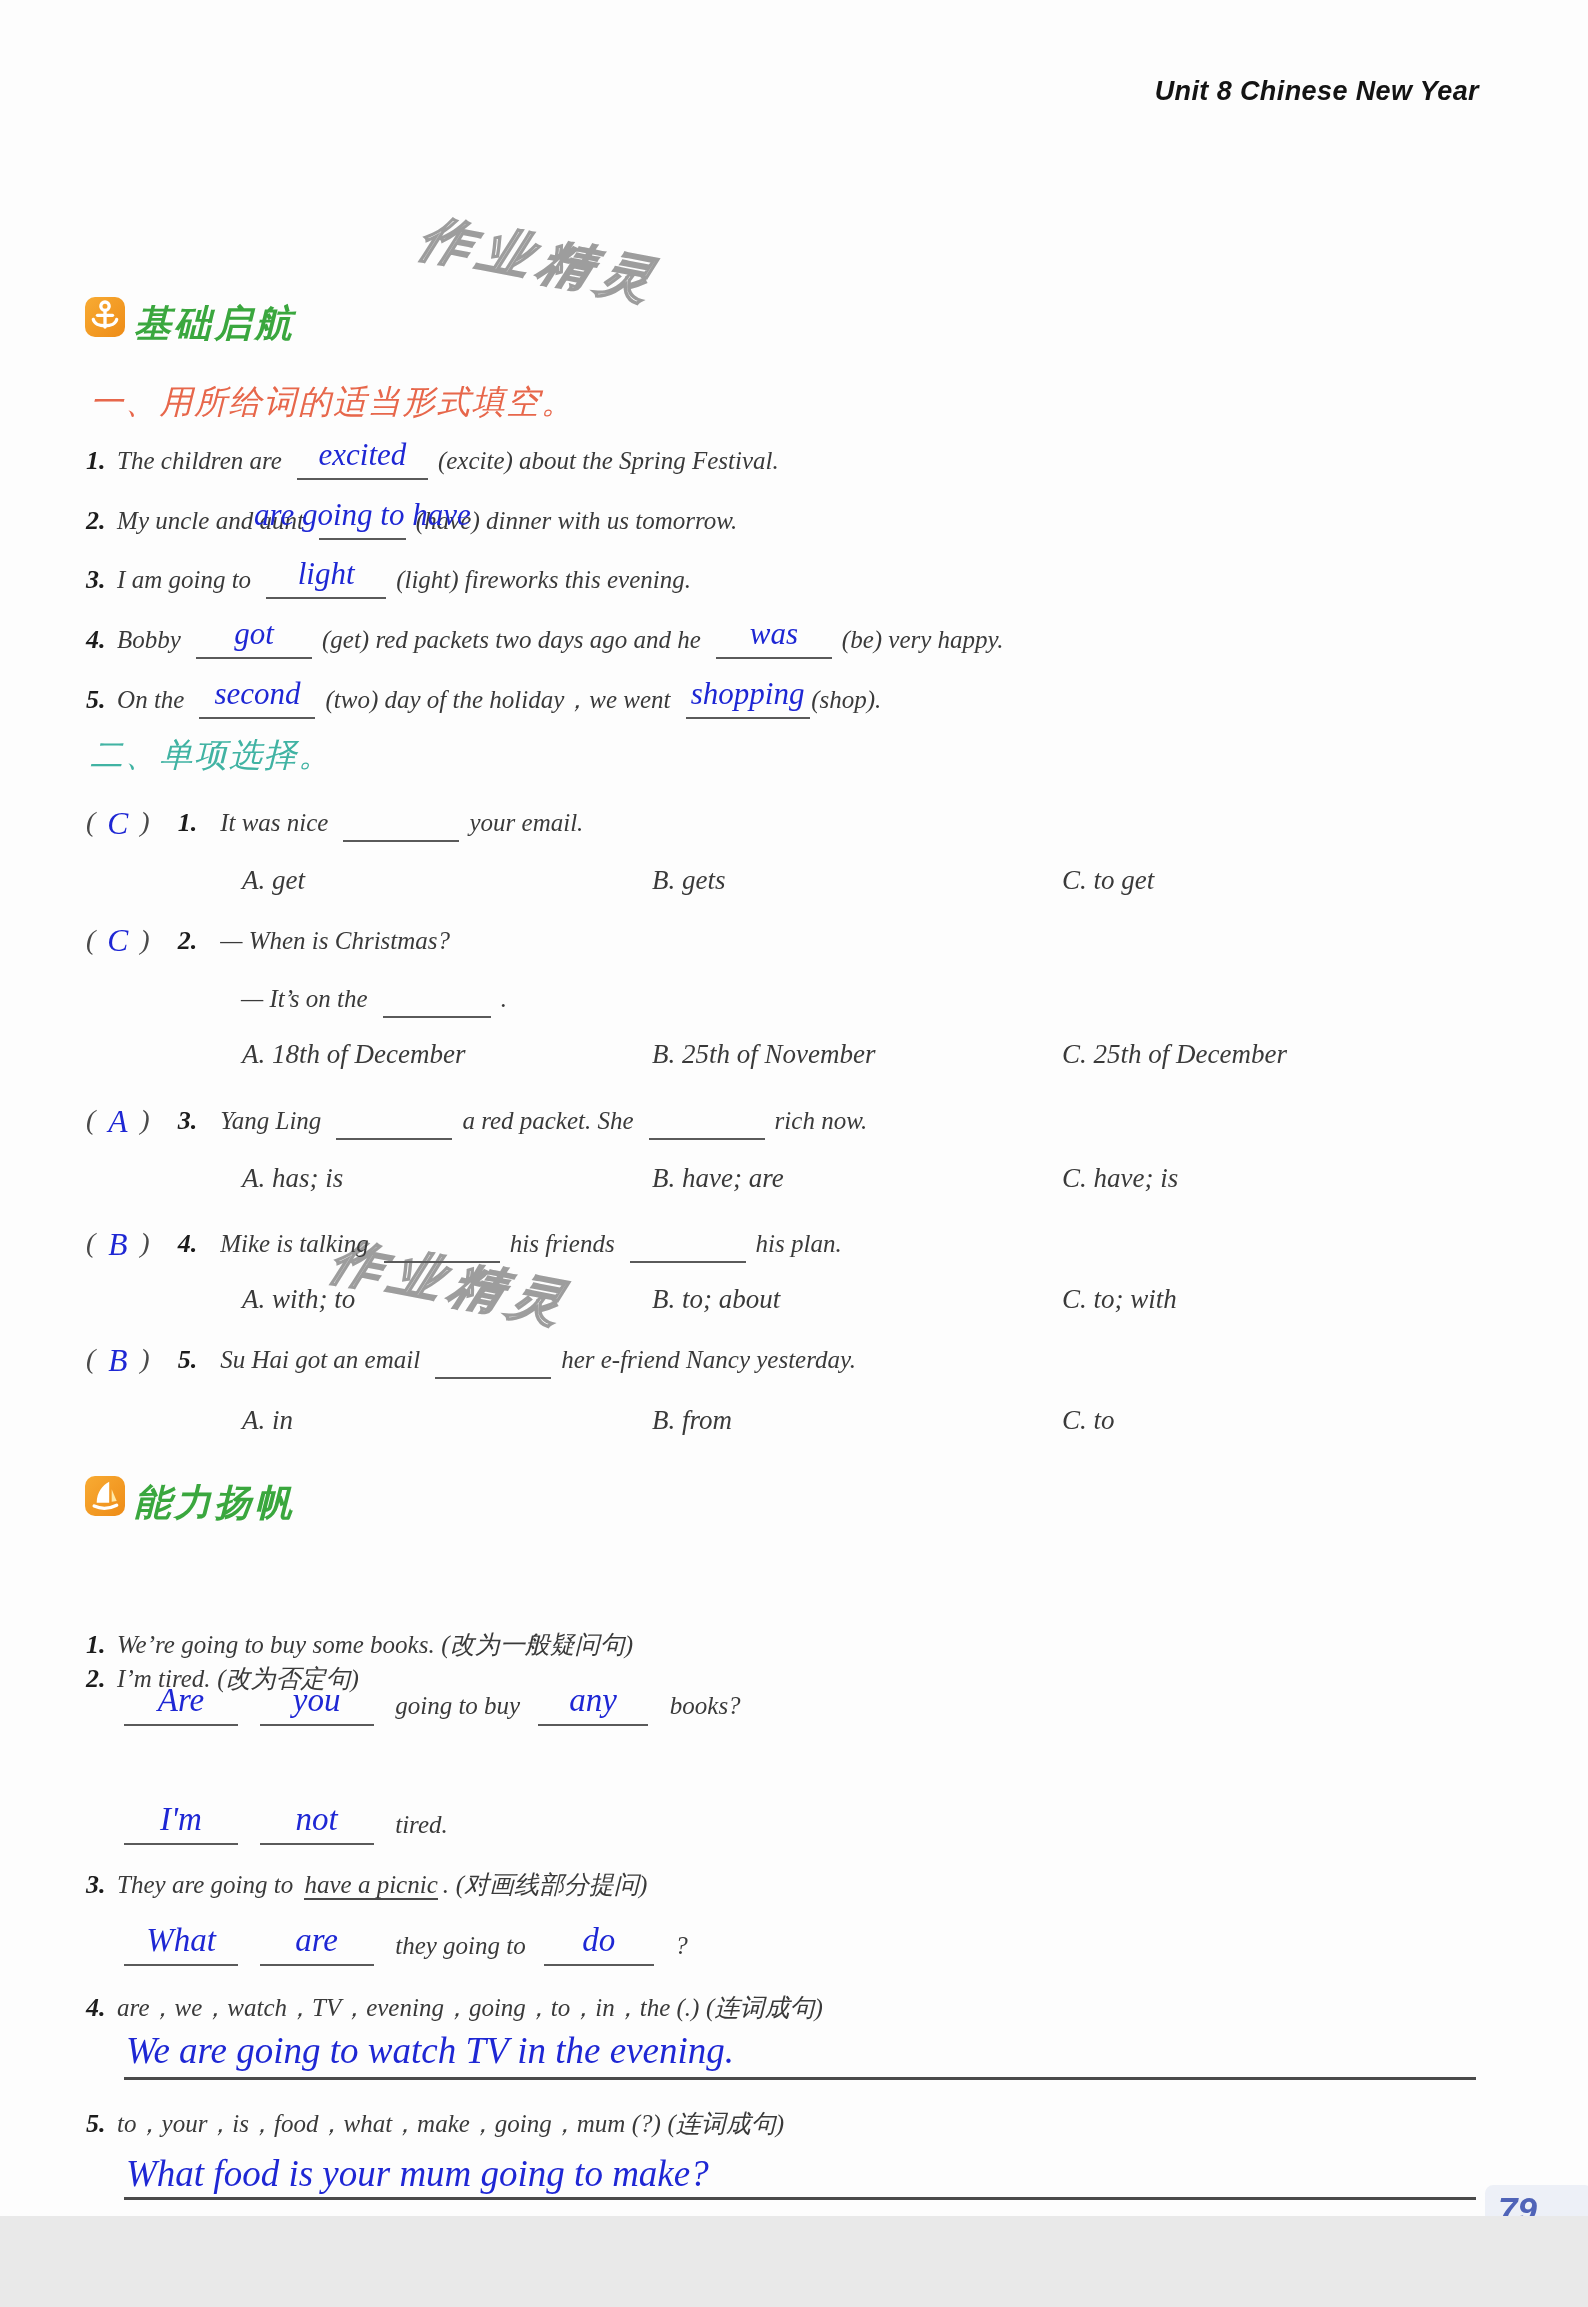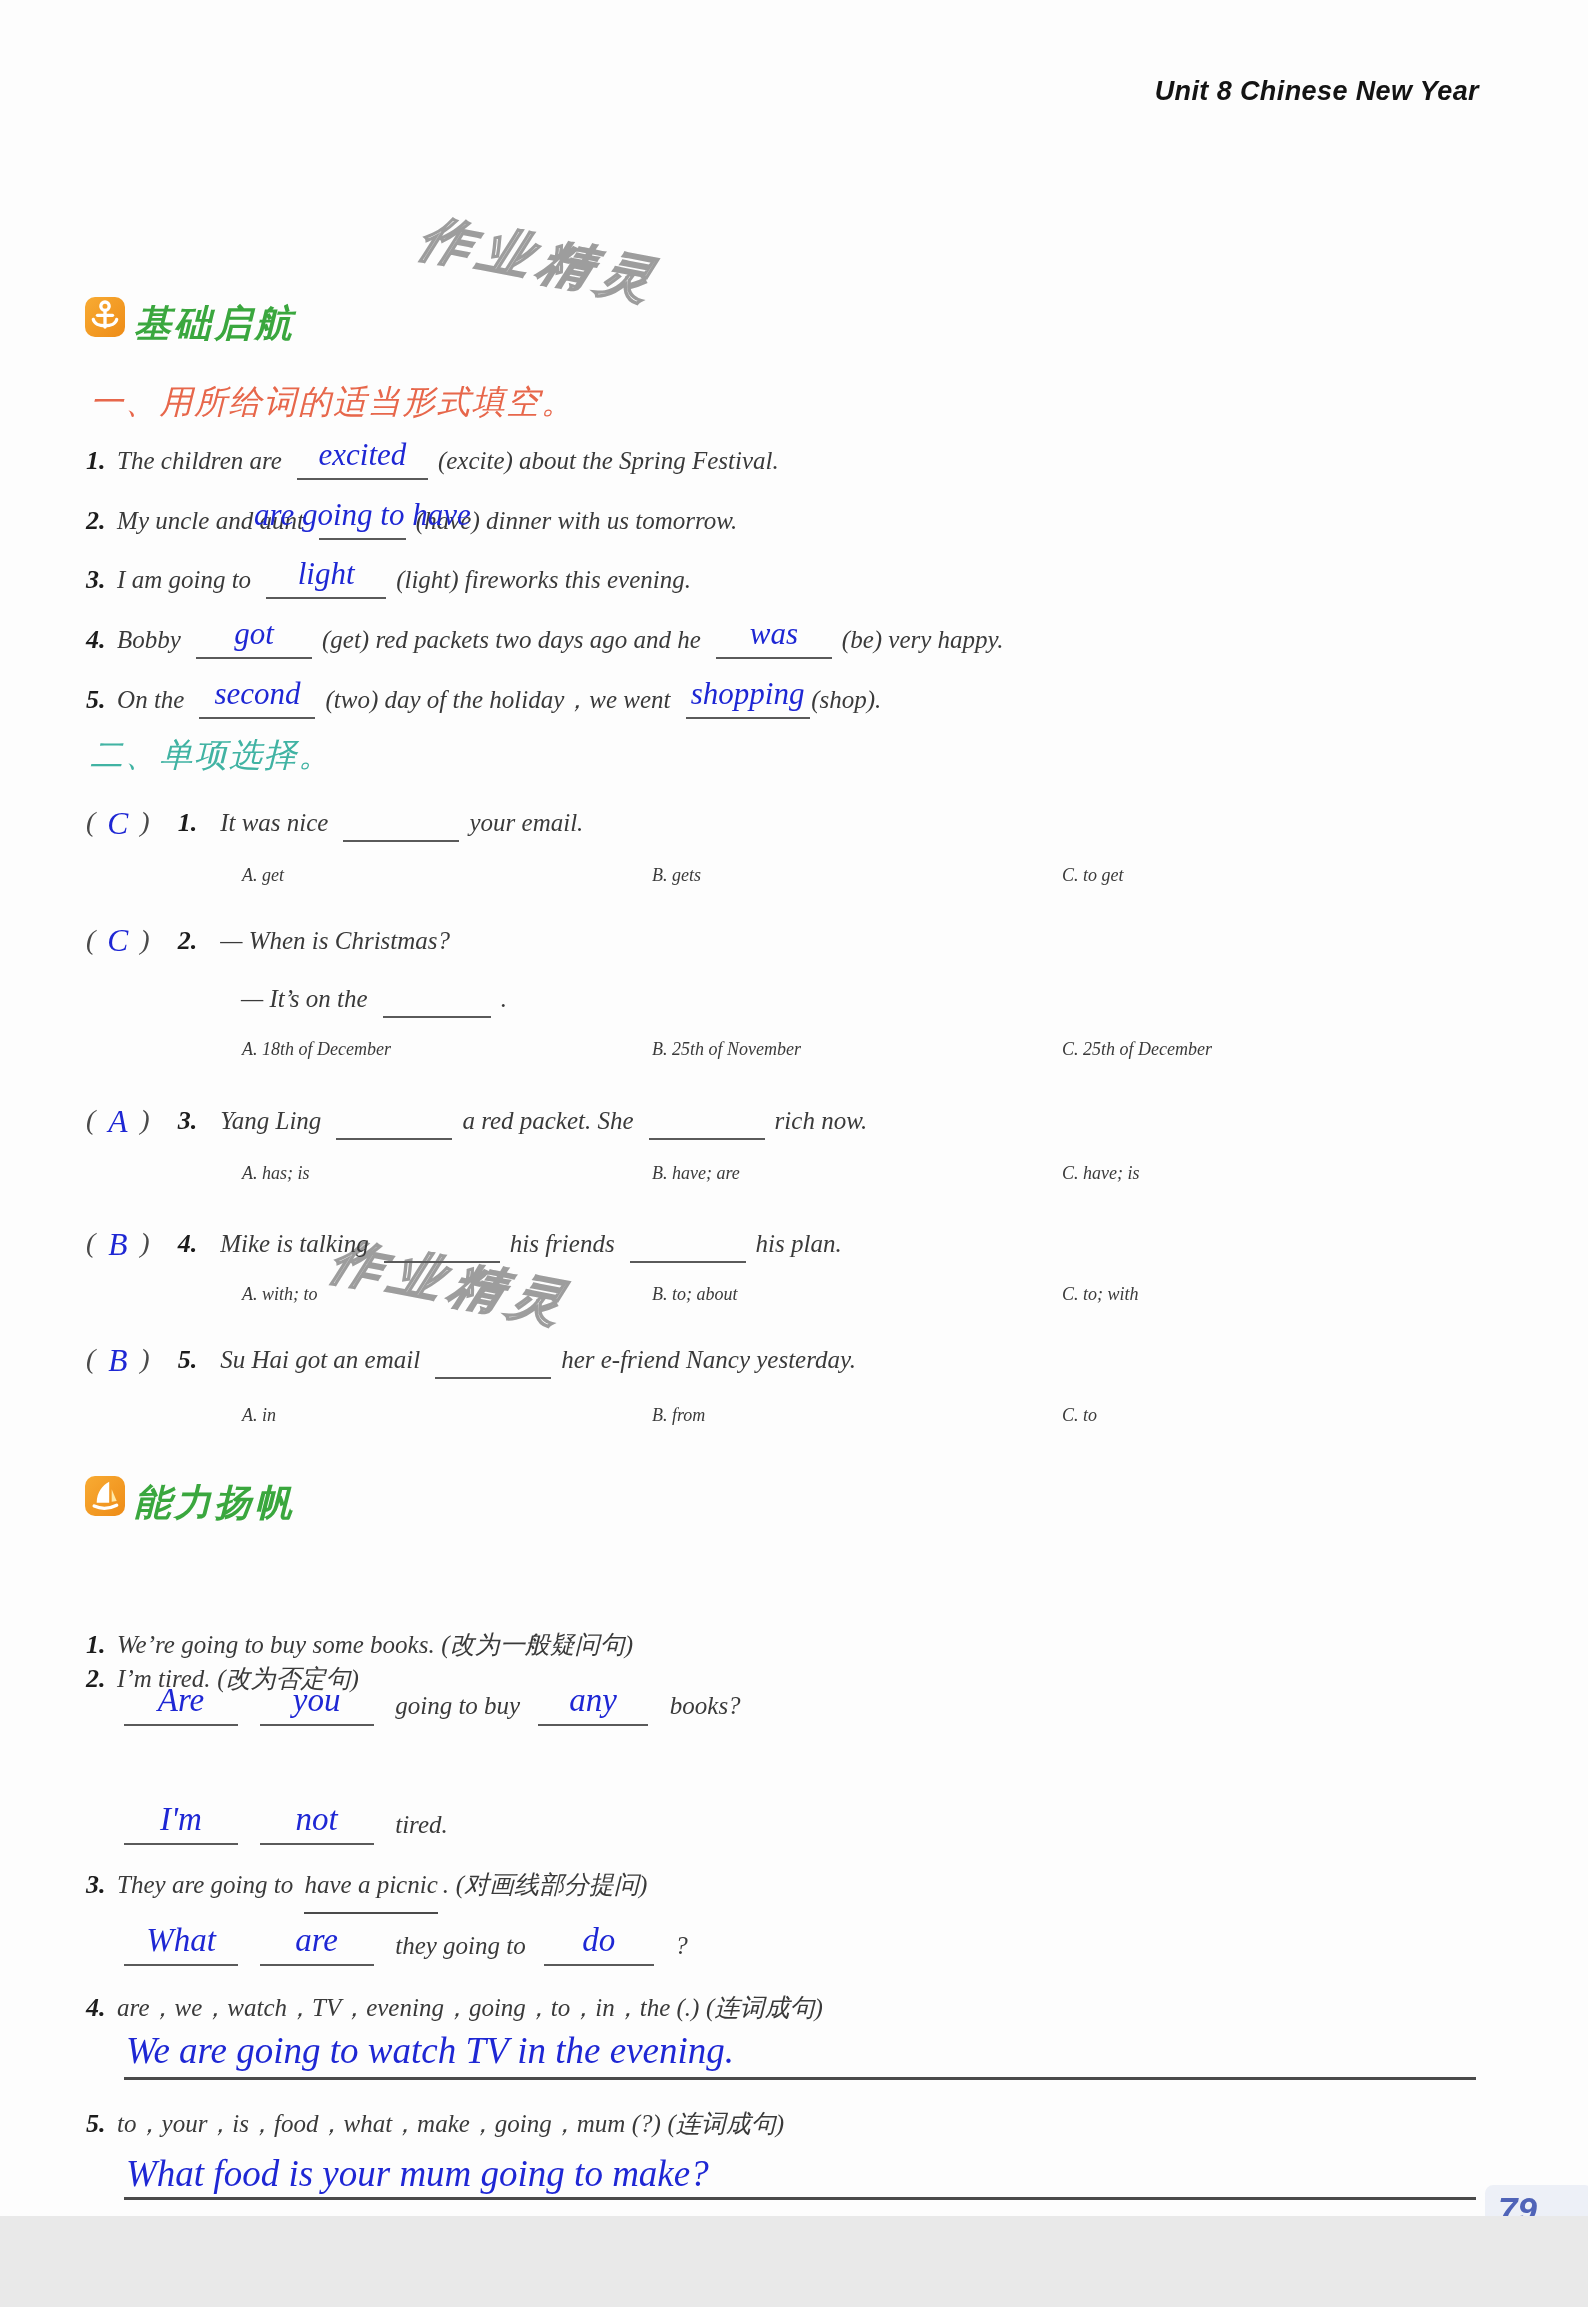--- a/index.html
+++ b/index.html
@@ -25,22 +25,22 @@
   .seg-text{margin-right:5px;}
   .cn{margin-left:1.7px;}
   .blank{display:inline-block;position:relative;border-bottom:2.5px solid #5a5a5a;
          height:35px;vertical-align:-10.8px;margin:0 10px;}
   .blank .ans{position:absolute;left:50%;transform:translateX(-50%);bottom:8.3px;
               color:#1e27d4;font-size:31px;line-height:1;white-space:nowrap;}
   .mc-paren{font-size:28px;color:#4a4a4a;}
   .mc-letter{color:#1e27d4;font-size:31.5px;display:inline-block;width:45px;text-align:center;
              vertical-align:-2.5px;}
   .mc-num{font-weight:bold;color:#1c1c1c;font-size:26px;margin-left:28px;margin-right:23px;}
-  .opt{position:absolute;font-size:18px;white-space:nowrap;}
-  .u{border-bottom:2.5px solid #4a4a4a;padding-bottom:14px;}
+  .opt{position:absolute;font-size:27px;white-space:nowrap;}
+  .u{border-bottom:2.5px solid #4a4a4a;padding-bottom:0;}
   .ansrow{left:124px;}
   .ansrow .seg-text{margin-right:18px;}
   .ansrow .blank{height:38px;vertical-align:-11.6px;margin:0 21.6px 0 0;}
   .ansrow .blank .ans{font-size:33px;bottom:7.5px;}
   .written{position:absolute;left:126px;color:#1e27d4;font-size:37px;white-space:nowrap;}
   .longline{position:absolute;left:124px;width:1352px;height:2.5px;background:#4a4a4a;}
   .wm{position:absolute;font-size:51px;font-weight:bold;color:rgba(255,255,255,.93);
       -webkit-text-stroke:1.7px #9d9d9d;letter-spacing:10px;
       transform:rotate(11deg) skewX(-8deg);
       font-family:"Liberation Sans",sans-serif;white-space:nowrap;}

